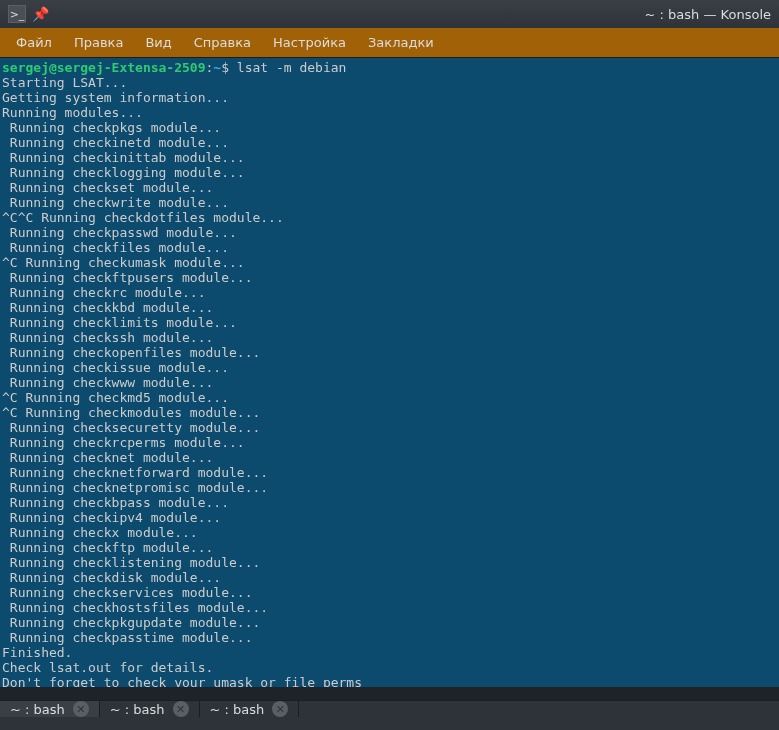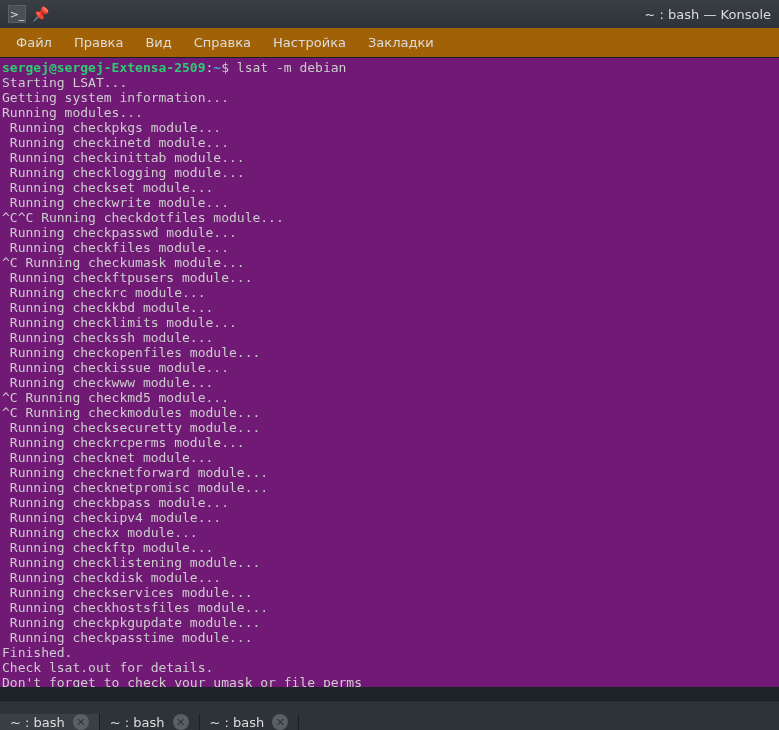--- a/index.html
+++ b/index.html
@@ -38,40 +38,40 @@
   .menu-item {
     color: #dcdcdc;
     font-size: 13px;
     padding: 4px 10px;
     border-radius: 3px;
     cursor: pointer;
   }
 
   .terminal {
     flex: 1;
-    background: #701a75;
+    background: #0c4a6e;
     color: #ccc;
     font-family: "DejaVu Sans Mono", "Liberation Mono", monospace;
     font-size: 13px;
     line-height: 15px;
     padding: 2px 2px;
     white-space: pre;
     overflow: hidden;
   }
   .prompt-user { color: #2ecc71; font-weight: bold; }
   .prompt-path { color: #3daee9; font-weight: bold; }
   .prompt-sym  { color: #ccc; }
   .cmd         { color: #ccc; }
 
   .tabbar {
     height: 30px;
     background: #2e3339;
     border-top: 1px solid #1a1d22;
     display: flex;
-    align-items: flex-end;
+    align-items: flex-start;
     margin-top: 13px;
   }
   .tab {
     display: flex;
     align-items: center;
     gap: 8px;
     padding: 0 10px;
     color: #dcdcdc;
     font-size: 13px;
     border-right: 1px solid #1a1d22;

